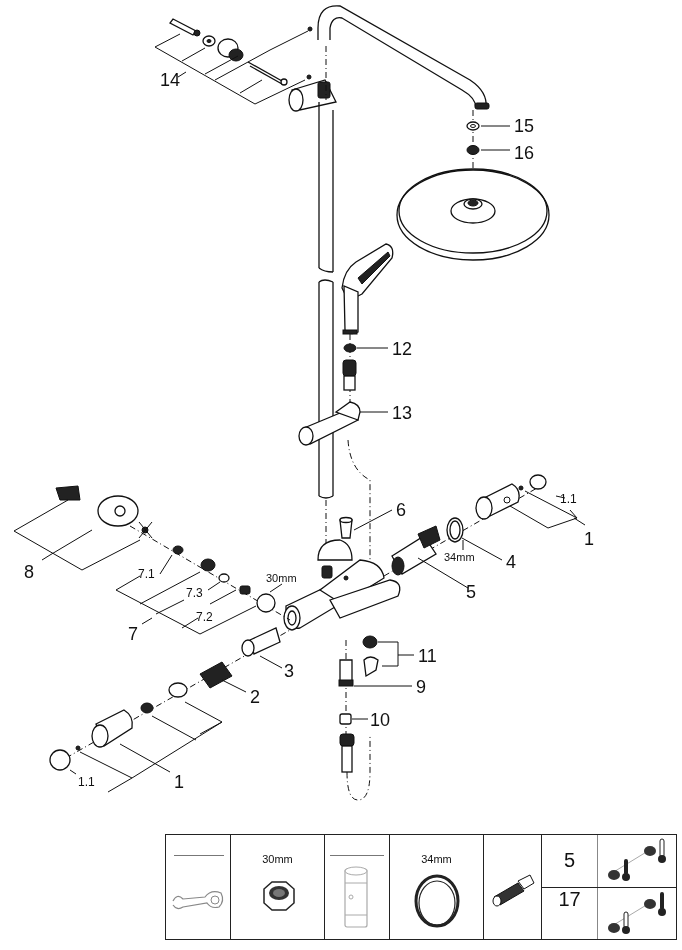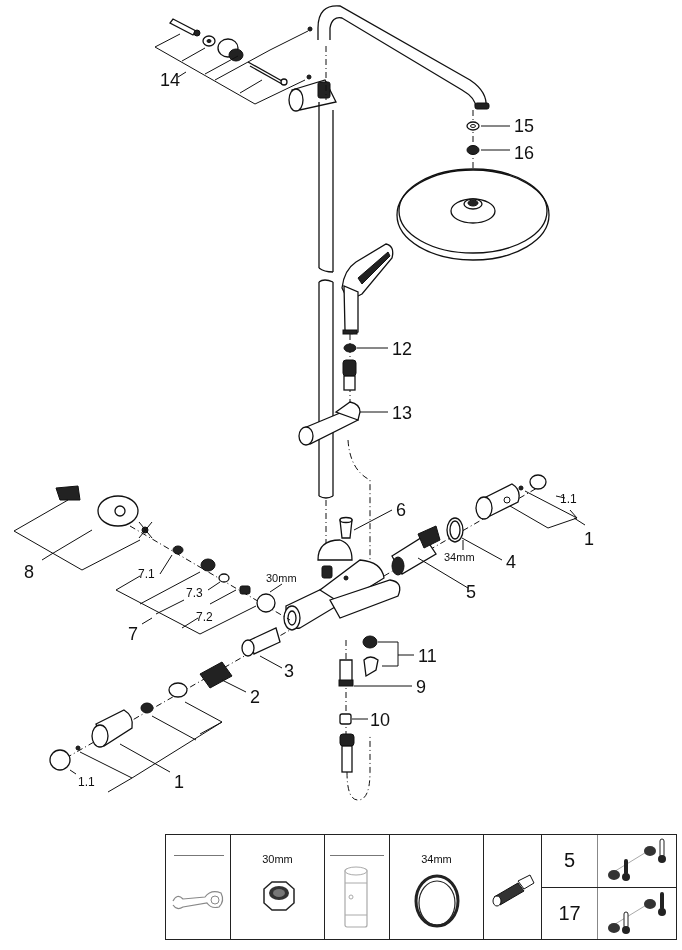--- a/index.html
+++ b/index.html
@@ -291,21 +291,21 @@
           <ellipse cx="14" cy="38" rx="6" ry="5" fill="#333"></ellipse>
           <ellipse cx="50" cy="14" rx="6" ry="5" fill="#333"></ellipse>
           <rect x="24" y="22" width="4" height="16" rx="2" fill="#222"></rect>
           <circle cx="26" cy="40" r="4" fill="#222"></circle>
           <rect x="60" y="2" width="4" height="18" rx="2" fill="#fff" stroke="#222"></rect>
           <circle cx="62" cy="22" r="4" fill="#222"></circle>
         </svg>
       </div>
     </div>
     <div style="flex:1; display:flex;">
-      <div style="width:55px; border-right:1px solid #888; display:flex; align-items:center; justify-content:center;">
+      <div style="width:55px; border-right:1px solid #888; display:flex; justify-content:center;">
         <span style="font-size:20px;">17</span>
       </div>
       <div style="flex:1; position:relative;">
         <svg width="70" height="50" style="position:absolute; left:2px; top:2px;">
           <line x1="12" y1="36" x2="48" y2="14" stroke="#aaa"></line>
           <ellipse cx="14" cy="38" rx="6" ry="5" fill="#333"></ellipse>
           <ellipse cx="50" cy="14" rx="6" ry="5" fill="#333"></ellipse>
           <rect x="24" y="22" width="4" height="16" rx="2" fill="#fff" stroke="#222"></rect>
           <circle cx="26" cy="40" r="4" fill="#222"></circle>
           <rect x="60" y="2" width="4" height="18" rx="2" fill="#222"></rect>

